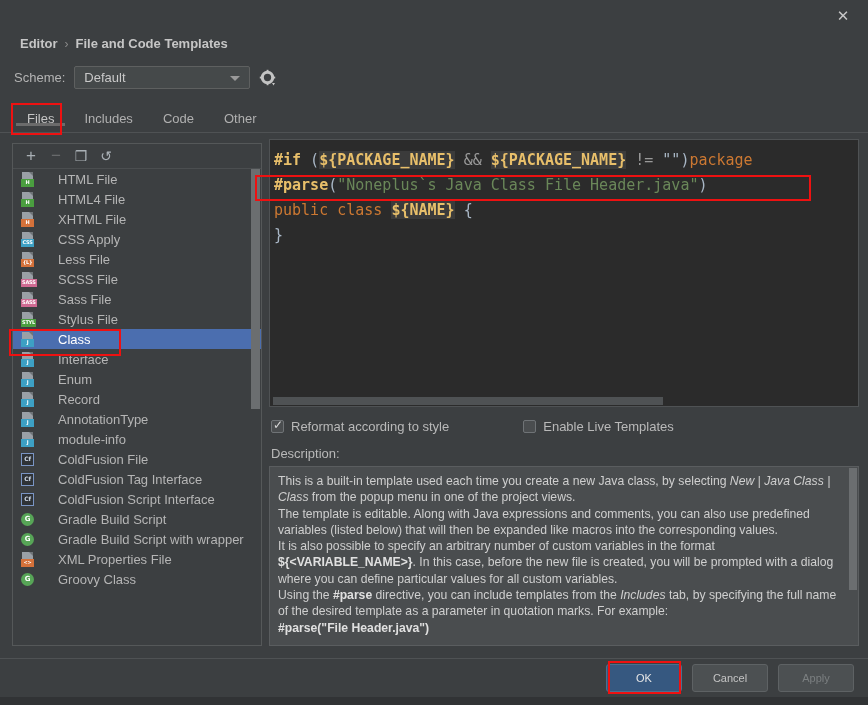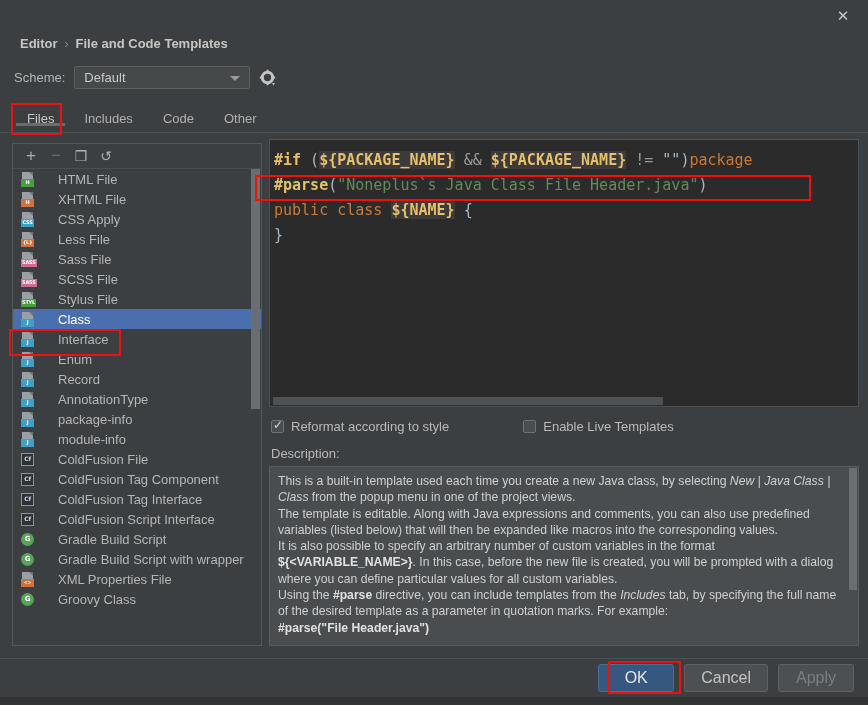--- a/index.html
+++ b/index.html
@@ -217,21 +217,21 @@
     position: absolute; left: 0; top: 658px; width: 868px; height: 1px;
     background: #4f5254;
   }
   #buttons {
     position: absolute; right: 14px; top: 664px;
     display: flex; align-items: center; gap: 10px;
   }
   .dlg-btn {
     height: 28px; min-width: 76px; padding: 0 16px;
     display: flex; align-items: center; justify-content: center;
-    border-radius: 3px; font-size: 16px; cursor: pointer;
+    border-radius: 3px; font-size: 11px; cursor: pointer;
     border: 1px solid #5e6264; background: #4c5052; color: #c4c4c4;
   }
   .dlg-btn.primary { background: #365880; border-color: #4a708f; color: #e6e6e6; }
   .dlg-btn.disabled { color: #7b7f80; cursor: default; }
 
   #bottom-strip {
     position: absolute; left: 0; top: 697px; width: 868px; height: 8px;
     background: #313335;
   }
 
@@ -294,20 +294,28 @@
           <span class="page"></span>
           <span class="fold"></span>
           <span class="tag" style="background: rgb(74, 158, 63);">H</span>
         </span>
         <span>HTML File</span>
       </div>
       <div class="file-row">
         <span class="ficon ">
           <span class="page"></span>
           <span class="fold"></span>
+          <span class="tag" style="background: rgb(74, 158, 63);">H</span>
+        </span>
+        <span>HTML4 File</span>
+      </div>
+      <div class="file-row">
+        <span class="ficon ">
+          <span class="page"></span>
+          <span class="fold"></span>
           <span class="tag" style="background: rgb(212, 113, 58);">H</span>
         </span>
         <span>XHTML File</span>
       </div>
       <div class="file-row">
         <span class="ficon ">
           <span class="page"></span>
           <span class="fold"></span>
           <span class="tag" style="background: rgb(61, 160, 196);">CSS</span>
         </span>
@@ -320,34 +328,34 @@
           <span class="tag" style="background: rgb(212, 113, 58);">{L}</span>
         </span>
         <span>Less File</span>
       </div>
       <div class="file-row">
         <span class="ficon ">
           <span class="page"></span>
           <span class="fold"></span>
           <span class="tag" style="background: rgb(207, 106, 146);">SASS</span>
         </span>
+        <span>SCSS File</span>
+      </div>
+      <div class="file-row">
+        <span class="ficon ">
+          <span class="page"></span>
+          <span class="fold"></span>
+          <span class="tag" style="background: rgb(207, 106, 146);">SASS</span>
+        </span>
         <span>Sass File</span>
       </div>
       <div class="file-row">
         <span class="ficon ">
           <span class="page"></span>
           <span class="fold"></span>
-          <span class="tag" style="background: rgb(207, 106, 146);">SASS</span>
-        </span>
-        <span>SCSS File</span>
-      </div>
-      <div class="file-row">
-        <span class="ficon ">
-          <span class="page"></span>
-          <span class="fold"></span>
           <span class="tag" style="background: rgb(74, 158, 63);">STYL</span>
         </span>
         <span>Stylus File</span>
       </div>
       <div class="file-row selected">
         <span class="ficon ">
           <span class="page"></span>
           <span class="fold"></span>
           <span class="tag" style="background: rgb(61, 160, 196);">J</span>
         </span>
@@ -377,48 +385,34 @@
         </span>
         <span>Record</span>
       </div>
       <div class="file-row">
         <span class="ficon ">
           <span class="page"></span>
           <span class="fold"></span>
           <span class="tag" style="background: rgb(61, 160, 196);">J</span>
         </span>
         <span>AnnotationType</span>
-      </div>
-      <div class="file-row">
-        <span class="ficon ">
-          <span class="page"></span>
-          <span class="fold"></span>
-          <span class="tag" style="background: rgb(61, 160, 196);">J</span>
-        </span>
-        <span>package-info</span>
       </div>
       <div class="file-row">
         <span class="ficon ">
           <span class="page"></span>
           <span class="fold"></span>
           <span class="tag" style="background: rgb(61, 160, 196);">J</span>
         </span>
         <span>module-info</span>
       </div>
       <div class="file-row">
         <span class="ficon cf">
           <span class="tag" style="background: rgb(46, 50, 54);">Cf</span>
         </span>
         <span>ColdFusion File</span>
-      </div>
-      <div class="file-row">
-        <span class="ficon cf">
-          <span class="tag" style="background: rgb(46, 50, 54);">Cf</span>
-        </span>
-        <span>ColdFusion Tag Component</span>
       </div>
       <div class="file-row">
         <span class="ficon cf">
           <span class="tag" style="background: rgb(46, 50, 54);">Cf</span>
         </span>
         <span>ColdFusion Tag Interface</span>
       </div>
       <div class="file-row">
         <span class="ficon cf">
           <span class="tag" style="background: rgb(46, 50, 54);">Cf</span>

